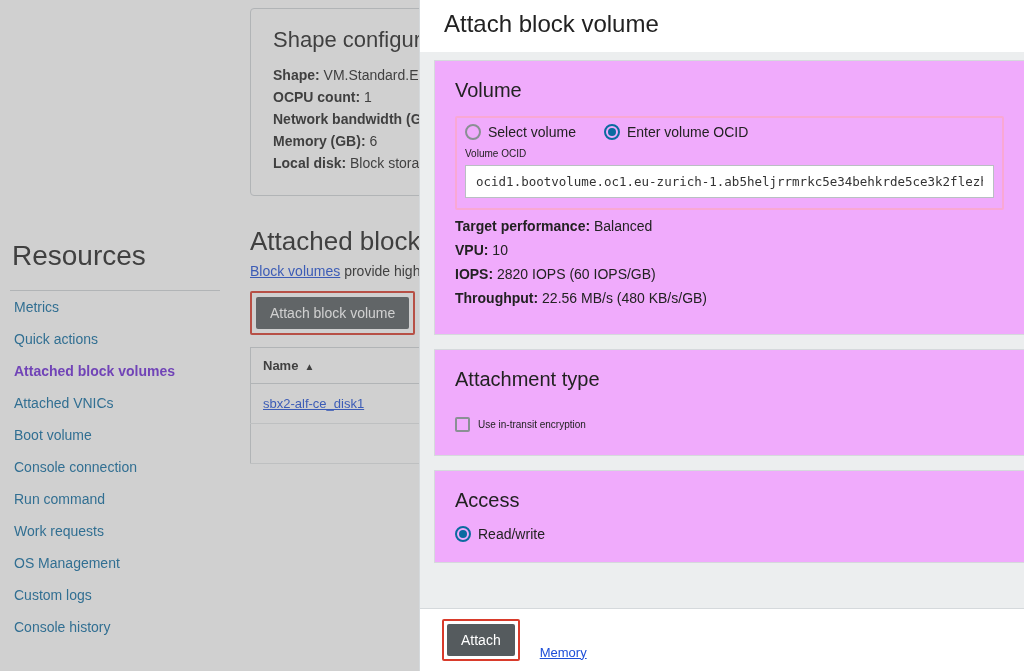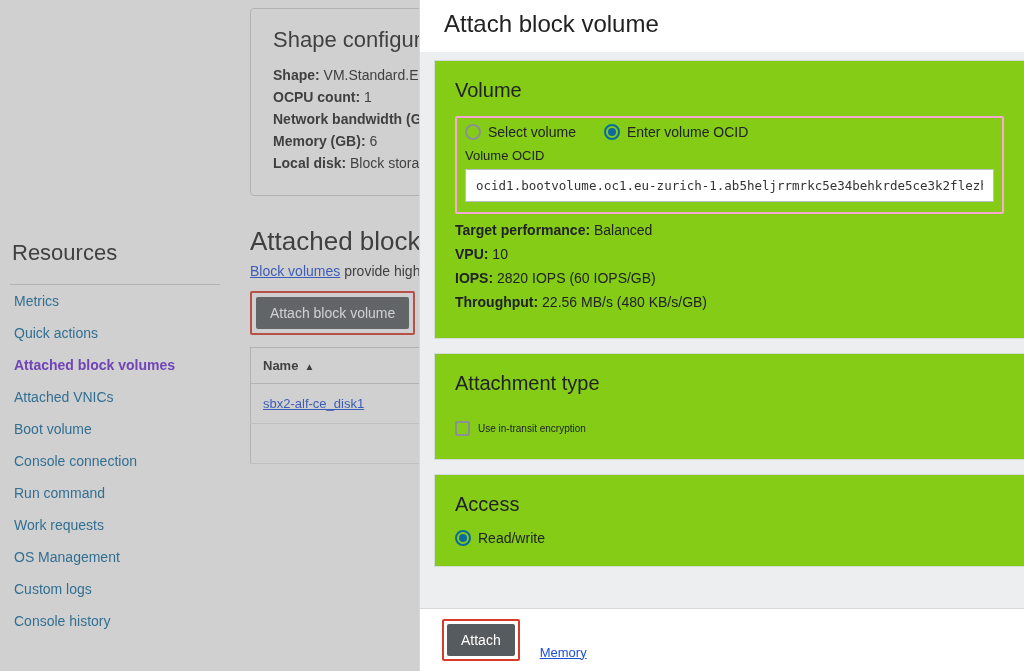--- a/index.html
+++ b/index.html
@@ -3,21 +3,21 @@
 <meta charset="utf-8">
 <style>
   * { box-sizing: border-box; margin: 0; padding: 0; }
   html, body { width: 1024px; height: 671px; font-family: Arial, Helvetica, sans-serif; font-size: 13px; color: #222; overflow: hidden; background: #fff; }
   a.link { color: #1d4ed8; text-decoration: underline; cursor: pointer; margin-top: 24px; }
 
   
   .page { position: absolute; inset: 0; display: flex; }
   .page .left { width: 230px; padding: 20px 10px 0 10px; }
   .page .right { flex: 1; padding: 0 20px; }
-  .resources-title { font-size: 22px; font-weight: 400; margin: 220px 0 18px 2px; }
+  .resources-title { font-size: 28px; font-weight: 400; margin: 220px 0 18px 2px; }
   .res-nav { border-top: 1px solid #cfd4d8; }
   .res-nav .item { display: block; padding: 8px 4px; color: #0b6aa0; font-size: 14px; cursor: pointer; }
   .res-nav .item.active { font-weight: 700; color: #6d28d9; }
 
   .card { border: 1px solid #cfd4d8; border-radius: 4px; background: #fff; padding: 18px 22px; margin-top: 8px; }
   .card h2 { font-size: 22px; font-weight: 400; margin-bottom: 14px; }
   .kv { font-size: 14px; margin: 6px 0; }
   .kv b { font-weight: 700; }
 
   .section-title { font-size: 26px; font-weight: 400; margin: 30px 0 6px 0; }
@@ -32,35 +32,35 @@
   .sort-caret { display: inline-block; margin-left: 6px; font-size: 10px; }
   .status-dot { display: inline-block; width: 10px; height: 10px; border-radius: 50%; background: #2e7d32; margin-right: 6px; vertical-align: middle; }
 
   
   .overlay { position: absolute; inset: 0; background: rgba(120,120,120,0.35); }
 
   
   .panel { position: absolute; top: 0; right: 0; bottom: 0; width: 605px; background: #fcfcfc; border-left: 1px solid #d5d9dc; display: flex; flex-direction: column; }
   .panel-title { font-size: 24px; font-weight: 400; padding: 10px 24px 14px 24px; background: #fff; }
   .panel-body { flex: 1; overflow: hidden; background: #eceeef; padding: 0 0 0 0; }
-  .group { background: #84cc16; border: 1px solid #d5d9dc; margin: 14px 0 0 14px; padding: 18px 20px 20px 20px; border-right: none; }
+  .group { background: #f0abfc; border: 1px solid #d5d9dc; margin: 14px 0 0 14px; padding: 18px 20px 20px 20px; border-right: none; }
   .group:first-child { margin-top: 8px; }
   .group h3 { font-size: 20px; font-weight: 400; margin-bottom: 14px; }
 
   .radio-row { display: flex; align-items: center; gap: 28px; margin-bottom: 8px; }
   .radio { display: inline-flex; align-items: center; gap: 7px; font-size: 14px; cursor: pointer; }
   .r-outer { width: 16px; height: 16px; border: 2px solid #8a9094; border-radius: 50%; display: inline-flex; align-items: center; justify-content: center; }
   .radio.selected .r-outer { border-color: #0b6aa0; }
   .r-inner { width: 8px; height: 8px; border-radius: 50%; background: #0b6aa0; display: none; }
   .radio.selected .r-inner { display: block; }
 
   .chk { display: inline-flex; align-items: center; gap: 8px; font-size: 10px; cursor: pointer; margin-top: 12px; }
   .chk-box { width: 15px; height: 15px; border: 2px solid #8a9094; border-radius: 2px; }
 
-  .field-label { font-size: 13px; margin: 4px 0 6px 0; }
+  .field-label { font-size: 10px; margin: 4px 0 6px 0; }
   .text-input { width: 100%; border: 1px solid #b9bfc3; padding: 8px 10px; font-family: monospace; font-size: 12.5px; color: #333; }
 
   .kv2 { font-size: 14px; margin: 8px 0; }
   .kv2 b { font-weight: 700; }
 
   .vstack { display: flex; flex-direction: column; gap: 6px; }
 
   .panel-footer { background: #fff; border-top: 1px solid #d5d9dc; padding: 10px 22px; display: flex; align-items: center; gap: 20px; }
 
   .red-wrap { border: 2px solid #d93b2b; padding: 3px; display: inline-block; border-radius: 2px; }

